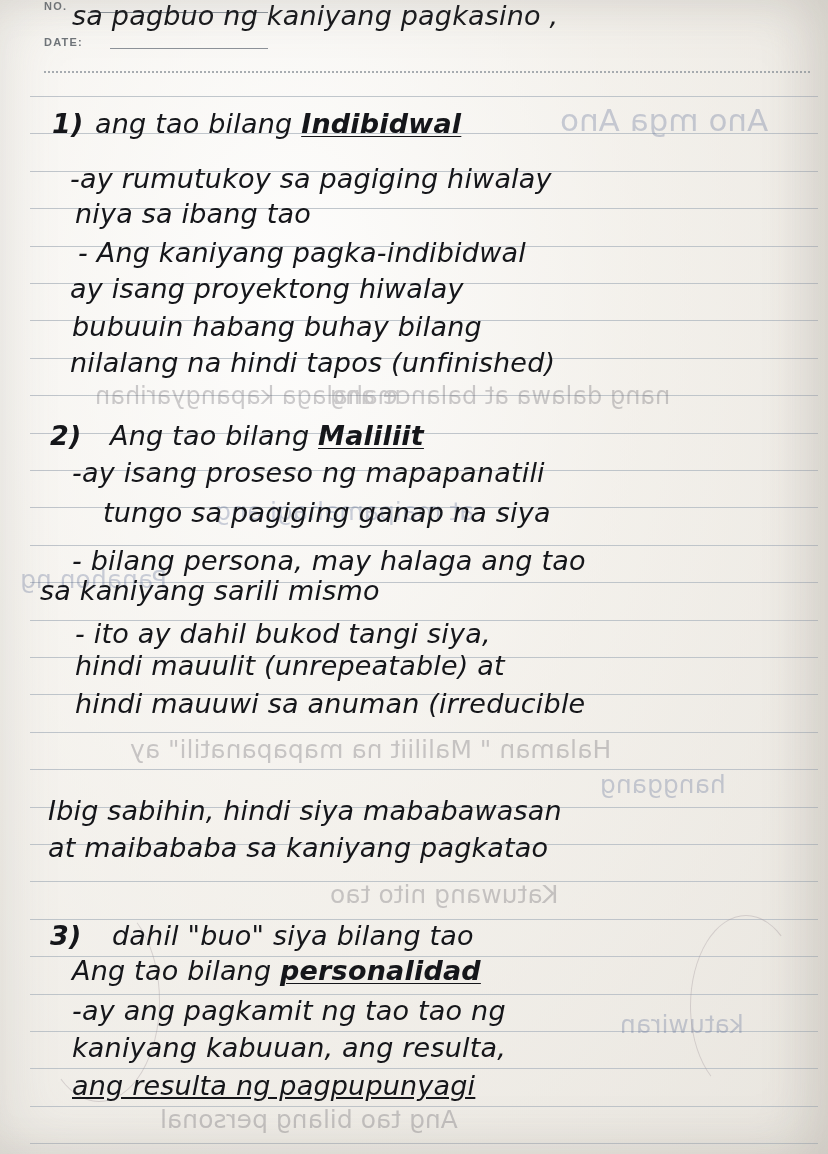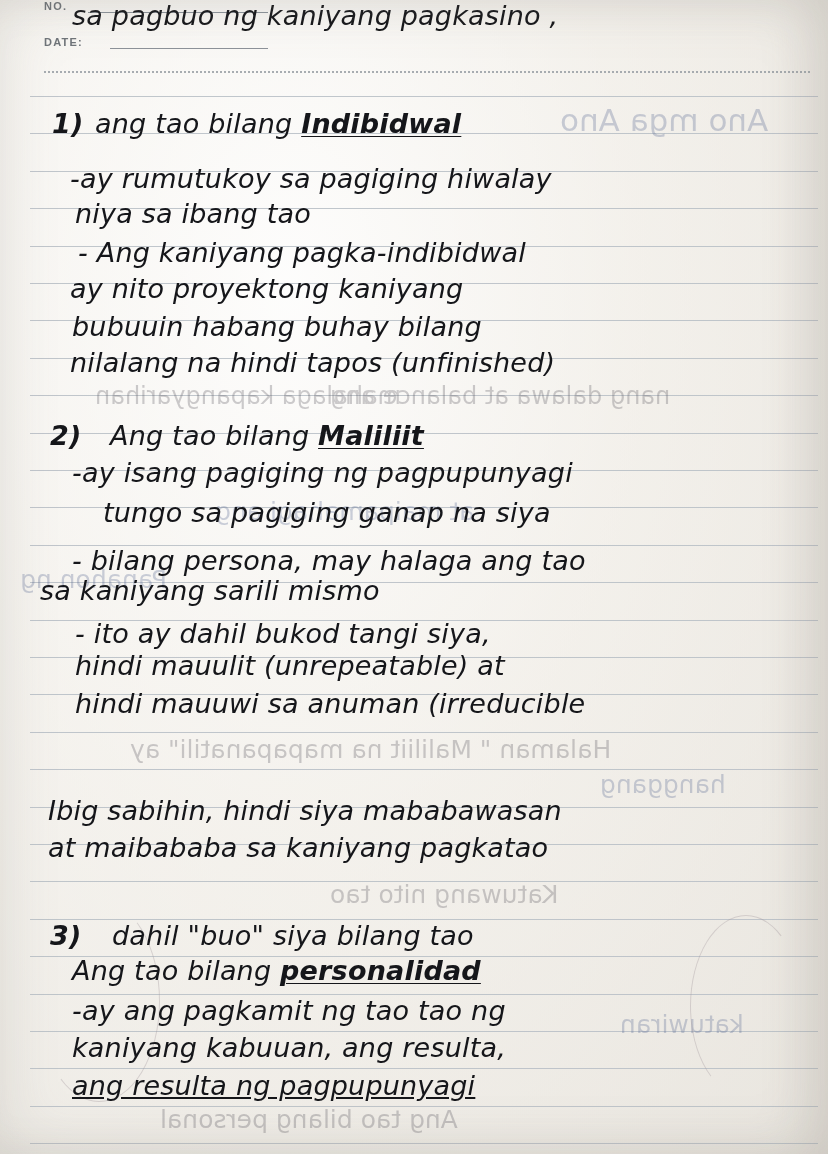--- a/index.html
+++ b/index.html
@@ -188,26 +188,26 @@
 
   <div class="sketch" style="left:38px; top:900px; width:120px; height:200px; border-color:rgba(160,150,155,0.35); border-left-color:transparent; border-top-color:transparent;"></div>
   <div class="sketch" style="left:690px; top:915px; width:110px; height:180px; border-color:rgba(160,150,155,0.35); border-right-color:transparent; border-bottom-color:transparent;"></div>
 
   <div id="ink">
       <div class="hw hw-num" style="left: 52px; top: 108px;">1)</div>
       <div class="hw hw-body" style="left: 95px; top: 108px;"><span>ang tao bilang </span><span class="hw-ul" style="font-weight: 700;">Indibidwal</span></div>
       <div class="hw hw-body" style="left: 70px; top: 163px;">-ay rumutukoy sa pagiging hiwalay</div>
       <div class="hw hw-body" style="left: 75px; top: 198px;">niya sa ibang tao</div>
       <div class="hw hw-body" style="left: 78px; top: 237px;">- Ang kaniyang pagka-indibidwal</div>
-      <div class="hw hw-body" style="left: 70px; top: 273px;">ay nito proyektong kaniyang</div>
+      <div class="hw hw-body" style="left: 70px; top: 273px;">ay isang proyektong hiwalay</div>
       <div class="hw hw-body" style="left: 72px; top: 311px;">bubuuin habang buhay bilang</div>
       <div class="hw hw-body" style="left: 70px; top: 347px;">nilalang na hindi tapos (unfinished)</div>
       <div class="hw hw-num" style="left: 50px; top: 420px;">2)</div>
       <div class="hw hw-body" style="left: 110px; top: 420px;"><span>Ang tao bilang </span><span class="hw-ul" style="font-weight: 700;">Maliliit</span></div>
-      <div class="hw hw-body" style="left: 72px; top: 457px;">-ay isang pagiging ng pagpupunyagi</div>
+      <div class="hw hw-body" style="left: 72px; top: 457px;">-ay isang proseso ng mapapanatili</div>
       <div class="hw hw-body" style="left: 80px; top: 497px; margin-left: 23px;">tungo sa pagiging ganap na siya</div>
       <div class="hw hw-body" style="left: 72px; top: 545px;">- bilang persona, may halaga ang tao</div>
       <div class="hw hw-body" style="left: 40px; top: 575px;">sa kaniyang sarili mismo</div>
       <div class="hw hw-body" style="left: 75px; top: 618px;">- ito ay dahil bukod tangi siya,</div>
       <div class="hw hw-body" style="left: 75px; top: 650px;">hindi mauulit (unrepeatable) at</div>
       <div class="hw hw-body" style="left: 75px; top: 688px;">hindi mauuwi sa anuman (irreducible</div>
       <div class="hw hw-body" style="left: 48px; top: 795px;">Ibig sabihin, hindi siya mababawasan</div>
       <div class="hw hw-body" style="left: 48px; top: 832px;">at maibababa sa kaniyang pagkatao</div>
       <div class="hw hw-body" style="left: 112px; top: 920px;">dahil "buo" siya bilang tao</div>
       <div class="hw hw-num" style="left: 50px; top: 920px;">3)</div>

